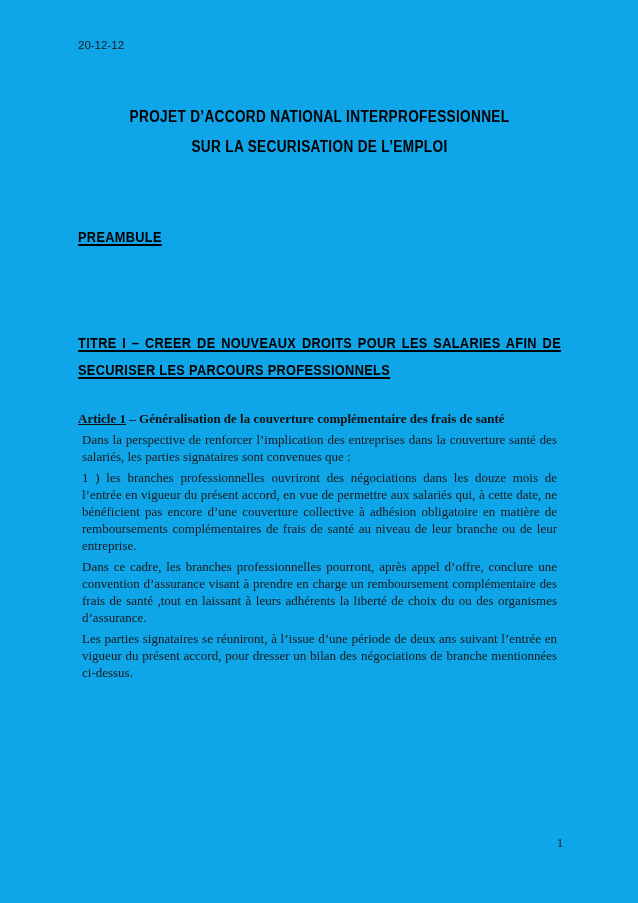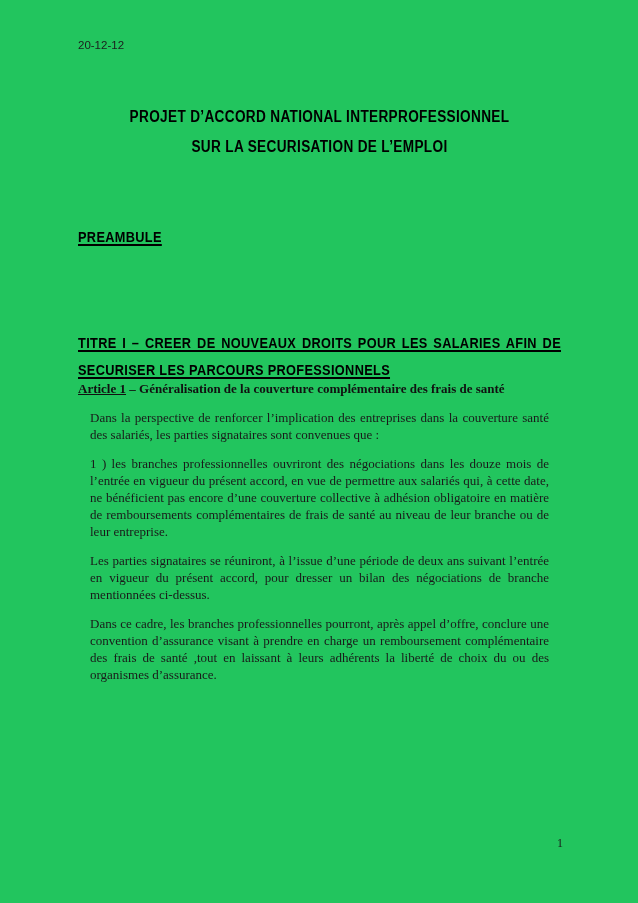--- a/index.html
+++ b/index.html
@@ -4,21 +4,21 @@
 <style>
   html, body {
     margin: 0;
     padding: 0;
     background: #ffffff;
   }
   .page {
     position: relative;
     width: 638px;
     height: 903px;
-    background: #22c55e;
+    background: #0ea5e9;
     box-sizing: border-box;
     padding: 38px 77px 2px 78px;
     overflow: hidden;
     font-family: "Liberation Serif", serif;
     color: #1a1a1a;
   }
   .date {
     font-family: "Liberation Sans", sans-serif;
     font-size: 11.5px;
     line-height: 15px;
@@ -58,28 +58,29 @@
     text-decoration-thickness: 2px;
     text-underline-offset: 2px;
   }
   .titre1 {
     margin-top: 87px;
     text-align: justify;
     text-align-last: justify;
   }
   .titre2 { margin-top: 7px; }
   .article-heading {
+    margin-top: 30px;
     font-size: 13px;
     line-height: 17px;
     font-weight: bold;
     color: #111111;
   }
   .article-label { text-decoration: underline; }
   p.body {
-    margin: 12px;
+    margin: 4px;
     font-size: 13px;
     line-height: 17px;
     text-align: justify;
     color: #1a1a1a;
   }
   .intro { margin-top: 38px; }
   .indent {
     margin-left: 38px;
     margin-top: 17px;
     font-family: Liberation Serif, serif;
@@ -109,17 +110,17 @@
   <div class="heavy condense titre titre2">SECURISER LES PARCOURS PROFESSIONNELS</div>
 
   <div class="article-heading">
     <span class="article-label">Article 1</span>
     <span>– Généralisation de la couverture complémentaire des frais de santé</span>
   </div>
 
   <p class="body intro">Dans la perspective de renforcer l’implication des entreprises dans la couverture santé des salariés, les parties signataires sont convenues que :</p>
 
   <p class="body indent b1">1 ) les branches professionnelles ouvriront des négociations dans les douze mois de l’entrée en vigueur du présent accord, en vue de permettre aux salariés qui, à cette date, ne bénéficient pas encore d’une couverture collective à adhésion obligatoire en matière de remboursements complémentaires de frais de santé au niveau de leur branche ou de leur entreprise.</p>
+  <p class="body indent">Dans ce cadre, les branches professionnelles pourront, après appel d’offre, conclure une convention d’assurance visant à prendre en charge un remboursement complémentaire des frais de santé ,tout en laissant à leurs adhérents la liberté de choix du ou des organismes d’assurance.</p>
   <p class="body indent">Les parties signataires se réuniront, à l’issue d’une période de deux ans suivant l’entrée en vigueur du présent accord, pour dresser un bilan des négociations de branche mentionnées ci-dessus.</p>
-  <p class="body indent">Dans ce cadre, les branches professionnelles pourront, après appel d’offre, conclure une convention d’assurance visant à prendre en charge un remboursement complémentaire des frais de santé ,tout en laissant à leurs adhérents la liberté de choix du ou des organismes d’assurance.</p>
 
   <div class="page-number">1</div>
 </div>
 
 </body></html>

